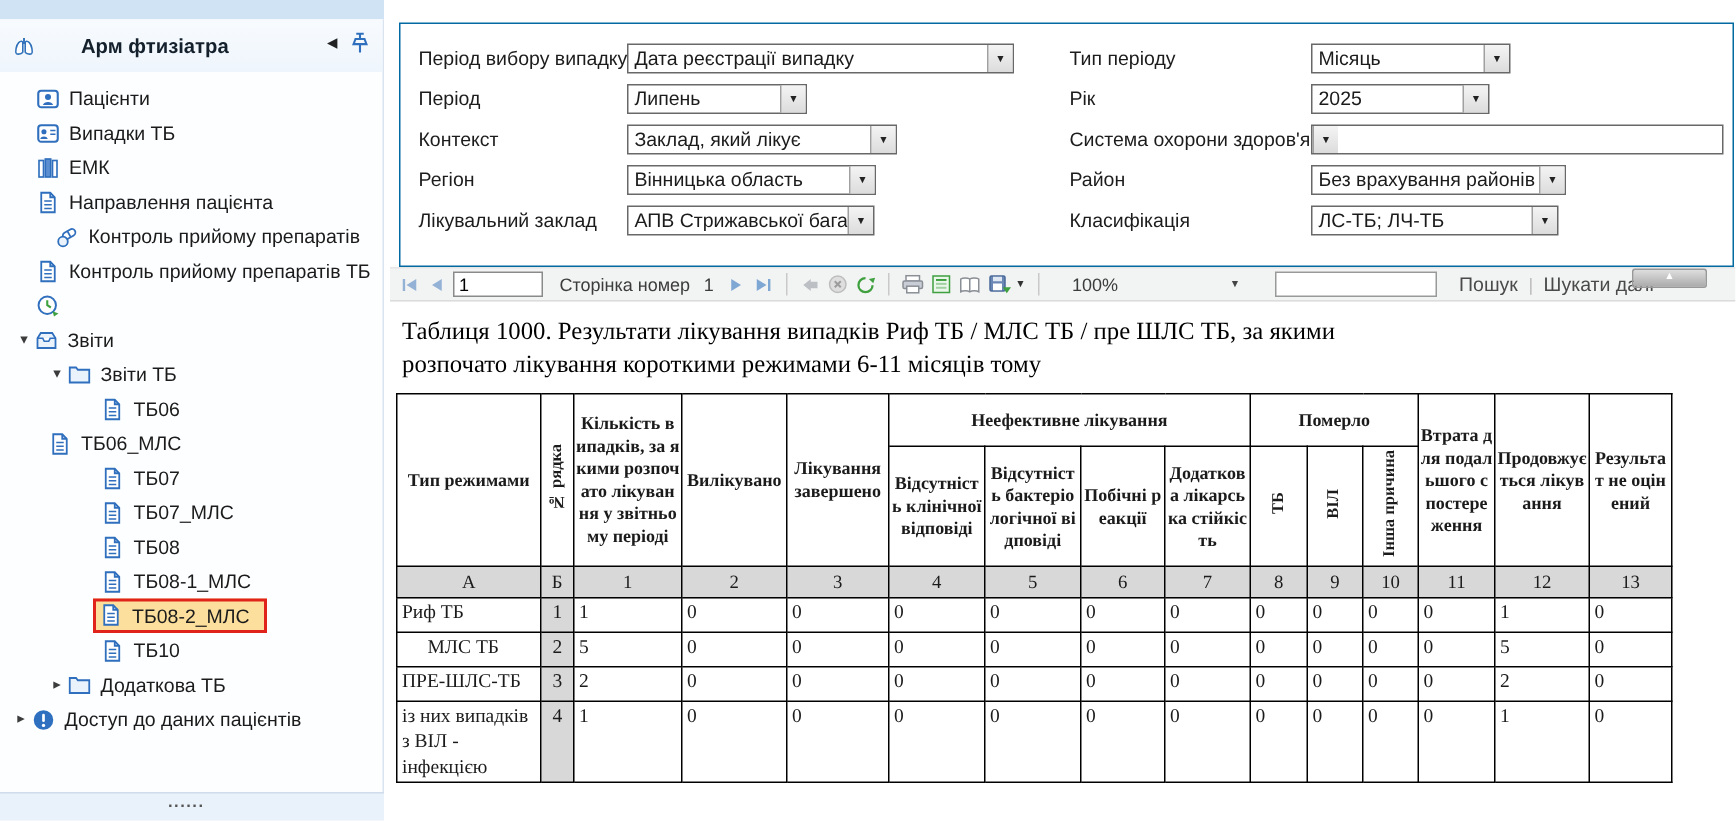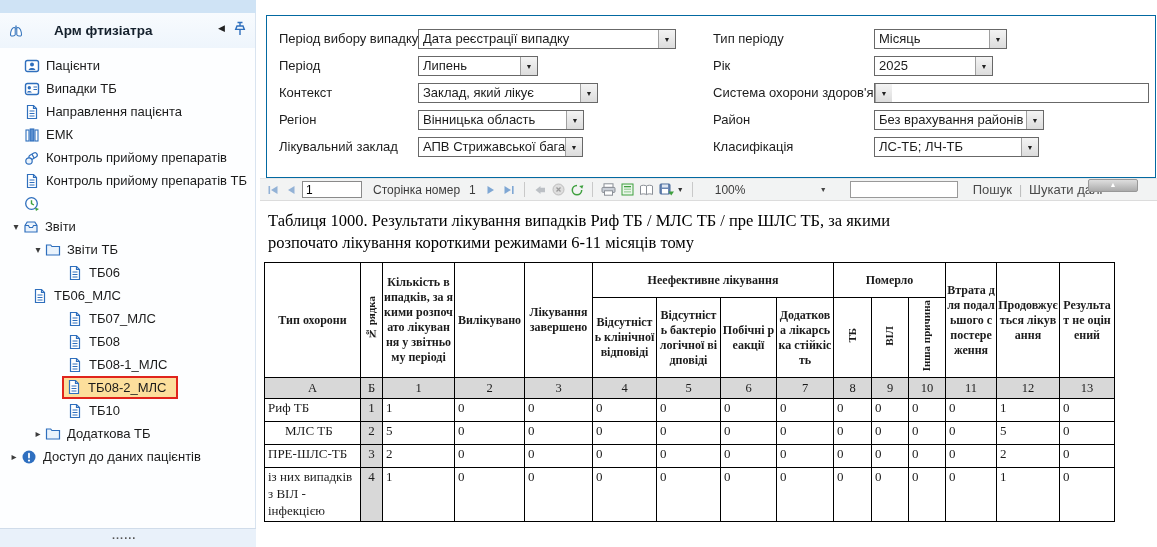--- a/index.html
+++ b/index.html
@@ -109,37 +109,37 @@
         <rect x="1.5" y="2.5" width="13" height="11" rx="2" fill="#fff" stroke="#2f6fbd" stroke-width="1.4"></rect>
         <circle cx="5.3" cy="6.8" r="1.7" fill="#2f6fbd"></circle>
           <path d="M2.8 11.6c.4-2.2 4.6-2.2 5 0z" fill="#2f6fbd"></path>
         <path d="M9.5 6h3.5M9.5 8.5h3.5" stroke="#2f6fbd" stroke-width="1.1"></path>
       </svg>
       <span>Випадки ТБ</span>
     </div>
 
     <div class="titem" style="padding-left:24px">
       <svg class="ic" viewBox="0 0 16 16">
-        <path d="M3.5 1.5h6l3 3v10h-9z" fill="#fff" stroke="#2f6fbd" stroke-width="1.2"></path>
-        <path d="M9.5 1.5v3h3" fill="none" stroke="#2f6fbd" stroke-width="1.2"></path>
-        <path d="M5.5 7h5M5.5 9.5h5M5.5 12h5" stroke="#2f6fbd" stroke-width="1"></path>
-      </svg>
-      <span>Направлення пацієнта</span>
-    </div>
-
-    <div class="titem" style="padding-left:24px">
-      <svg class="ic" viewBox="0 0 16 16">
         <rect x="2" y="3" width="3" height="11" fill="#fff" stroke="#2f6fbd" stroke-width="1.1"></rect>
         <rect x="6.2" y="2" width="3.6" height="12" fill="#5b8fd0" stroke="#2f6fbd" stroke-width="1.1"></rect>
         <rect x="11" y="3" width="3" height="11" fill="#fff" stroke="#2f6fbd" stroke-width="1.1"></rect>
       </svg>
       <span>ЕМК</span>
     </div>
 
     <div class="titem" style="padding-left:24px">
+      <svg class="ic" viewBox="0 0 16 16">
+        <path d="M3.5 1.5h6l3 3v10h-9z" fill="#fff" stroke="#2f6fbd" stroke-width="1.2"></path>
+        <path d="M9.5 1.5v3h3" fill="none" stroke="#2f6fbd" stroke-width="1.2"></path>
+        <path d="M5.5 7h5M5.5 9.5h5M5.5 12h5" stroke="#2f6fbd" stroke-width="1"></path>
+      </svg>
+      <span>Направлення пацієнта</span>
+    </div>
+
+    <div class="titem" style="padding-left:37px">
       <svg class="ic" viewBox="0 0 16 16">
         <g transform="rotate(-30 9 6)">
           <rect x="4.5" y="3.8" width="9" height="4.6" rx="2.3" fill="#fff" stroke="#2f6fbd" stroke-width="1.2"></rect>
           <path d="M9 3.8v4.6" stroke="#2f6fbd" stroke-width="1.2"></path>
         </g>
         <circle cx="5" cy="11" r="3.2" fill="#eaf3fc" stroke="#2f6fbd" stroke-width="1.2"></circle>
       </svg>
       <span>Контроль прийому препаратів</span>
     </div>
 
@@ -188,20 +188,28 @@
 
     <div class="titem" style="padding-left:32px">
       <svg class="ic" viewBox="0 0 16 16">
         <path d="M3.5 1.5h6l3 3v10h-9z" fill="#fff" stroke="#2f6fbd" stroke-width="1.2"></path>
         <path d="M9.5 1.5v3h3" fill="none" stroke="#2f6fbd" stroke-width="1.2"></path>
         <path d="M5.5 7h5M5.5 9.5h5M5.5 12h5" stroke="#2f6fbd" stroke-width="1"></path>
       </svg>
       <span>ТБ06_МЛС</span>
     </div>
 
+    <div class="titem" style="padding-left:67px">
+      <svg class="ic" viewBox="0 0 16 16">
+        <path d="M3.5 1.5h6l3 3v10h-9z" fill="#fff" stroke="#2f6fbd" stroke-width="1.2"></path>
+        <path d="M9.5 1.5v3h3" fill="none" stroke="#2f6fbd" stroke-width="1.2"></path>
+        <path d="M5.5 7h5M5.5 9.5h5M5.5 12h5" stroke="#2f6fbd" stroke-width="1"></path>
+      </svg>
+      <span>ТБ07</span>
+    </div>
 
     <div class="titem" style="padding-left:67px">
       <svg class="ic" viewBox="0 0 16 16">
         <path d="M3.5 1.5h6l3 3v10h-9z" fill="#fff" stroke="#2f6fbd" stroke-width="1.2"></path>
         <path d="M9.5 1.5v3h3" fill="none" stroke="#2f6fbd" stroke-width="1.2"></path>
         <path d="M5.5 7h5M5.5 9.5h5M5.5 12h5" stroke="#2f6fbd" stroke-width="1"></path>
       </svg>
       <span>ТБ07_МЛС</span>
     </div>
 
@@ -439,21 +447,21 @@
     <col style="width:57px">
       <col style="width:38px">
       <col style="width:37px">
       <col style="width:37px">
     <col style="width:51px">
       <col style="width:63px">
       <col style="width:55px">
   </colgroup>
   <thead>
     <tr>
-      <th rowspan="2">Тип охорони</th>
+      <th rowspan="2">Тип режимами</th>
       <th rowspan="2"><span class="vert">№ рядка</span></th>
       <th rowspan="2">Кількість випадків, за якими розпочато лікування у звітньому періоді</th>
       <th rowspan="2">Вилікувано</th>
       <th rowspan="2">Лікування завершено</th>
       <th colspan="4" class="grp">Неефективне лікування</th>
       <th colspan="3" class="grp">Померло</th>
       <th rowspan="2">Втрата для подальшого спостереження</th>
       <th rowspan="2">Продовжується лікування</th>
       <th rowspan="2">Результат не оцінений</th>
     </tr>

